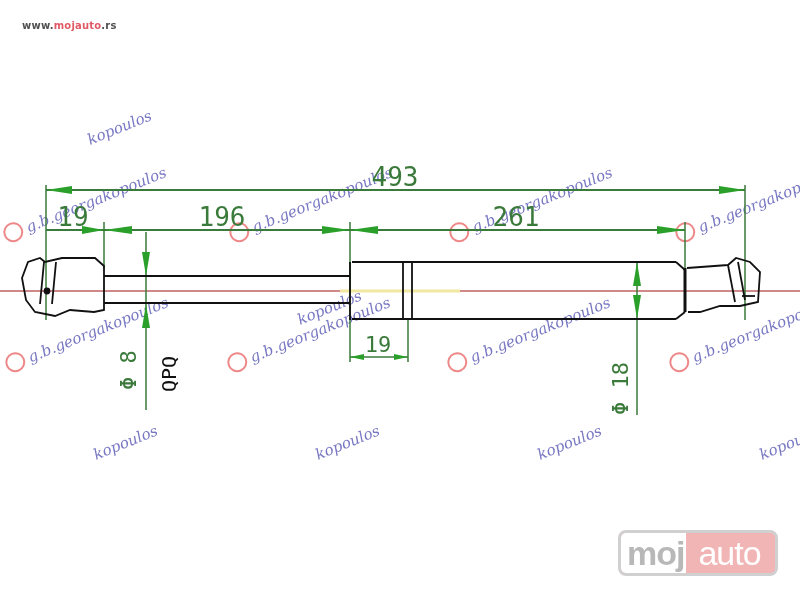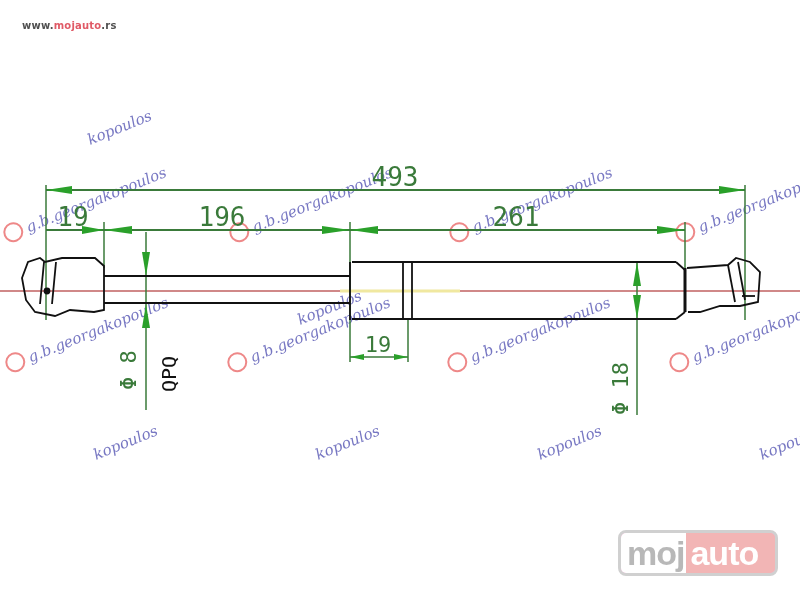--- a/index.html
+++ b/index.html
@@ -4,21 +4,21 @@
 <style>
   html, body { margin:0; padding:0; background:#ffffff; }
   body { width:800px; height:600px; position:relative; overflow:hidden; font-family:"DejaVu Sans", sans-serif; }
   .site-url { position:absolute; left:22px; top:20px; font-family:"DejaVu Sans", sans-serif; font-weight:bold; font-size:10px; color:#505050; letter-spacing:0.2px; }
   .site-url .brand { color:#e05a66; }
   svg.diagram { position:absolute; left:0; top:0; }
   .dim-text { font-family:"DejaVu Sans Mono", monospace; fill:#3a7a3a; }
   .wm-text { font-family:"DejaVu Serif", serif; font-style:italic; fill:#6060b8; opacity:0.85; }
   .logo { position:absolute; left:618px; top:530px; width:160px; height:46px; border:3px solid #d0d0d0; border-radius:8px; background:#f9a8d4; display:flex; overflow:hidden; box-sizing:border-box; }
   .logo .moj { background:#ffffff; color:#b8b8b8; font-family:"Liberation Sans", sans-serif; font-weight:bold; font-size:34px; line-height:40px; padding:0 2px 0 6px; letter-spacing:-1px; }
-  .logo .auto { background:#f2b5b5; color:#ffffff; font-family:"Liberation Sans", sans-serif; font-weight:bold; font-size:34px; line-height:40px; padding:0 6px 0 4px; flex:1; letter-spacing:-1px; }
+  .logo .auto { background:#f2b5b5; color:#ffffff; font-family:"Liberation Sans", sans-serif; font-weight:normal; font-size:34px; line-height:40px; padding:0 6px 0 12px; flex:1; letter-spacing:-1px; }
 </style>
 </head>
 <body>
 
 <div class="site-url">
   <span>www.</span><span class="brand">mojauto</span><span>.rs</span>
 </div>
 
 <svg class="diagram" width="800" height="600" viewBox="0 0 800 600">
 

